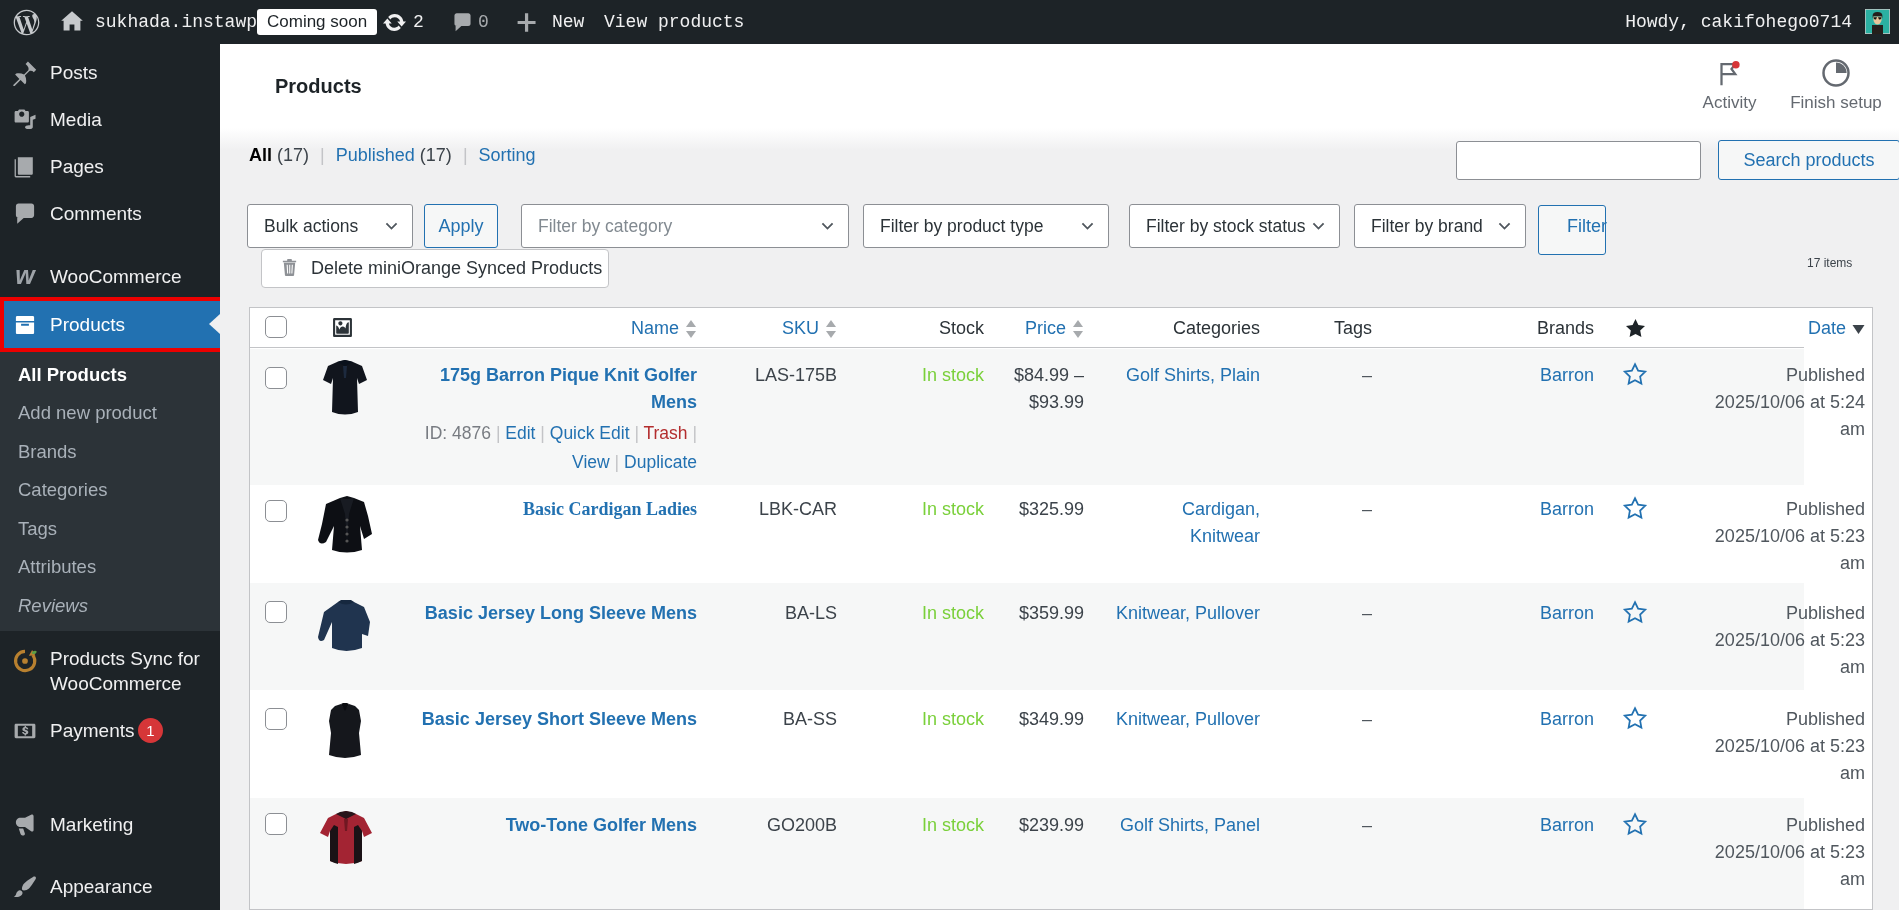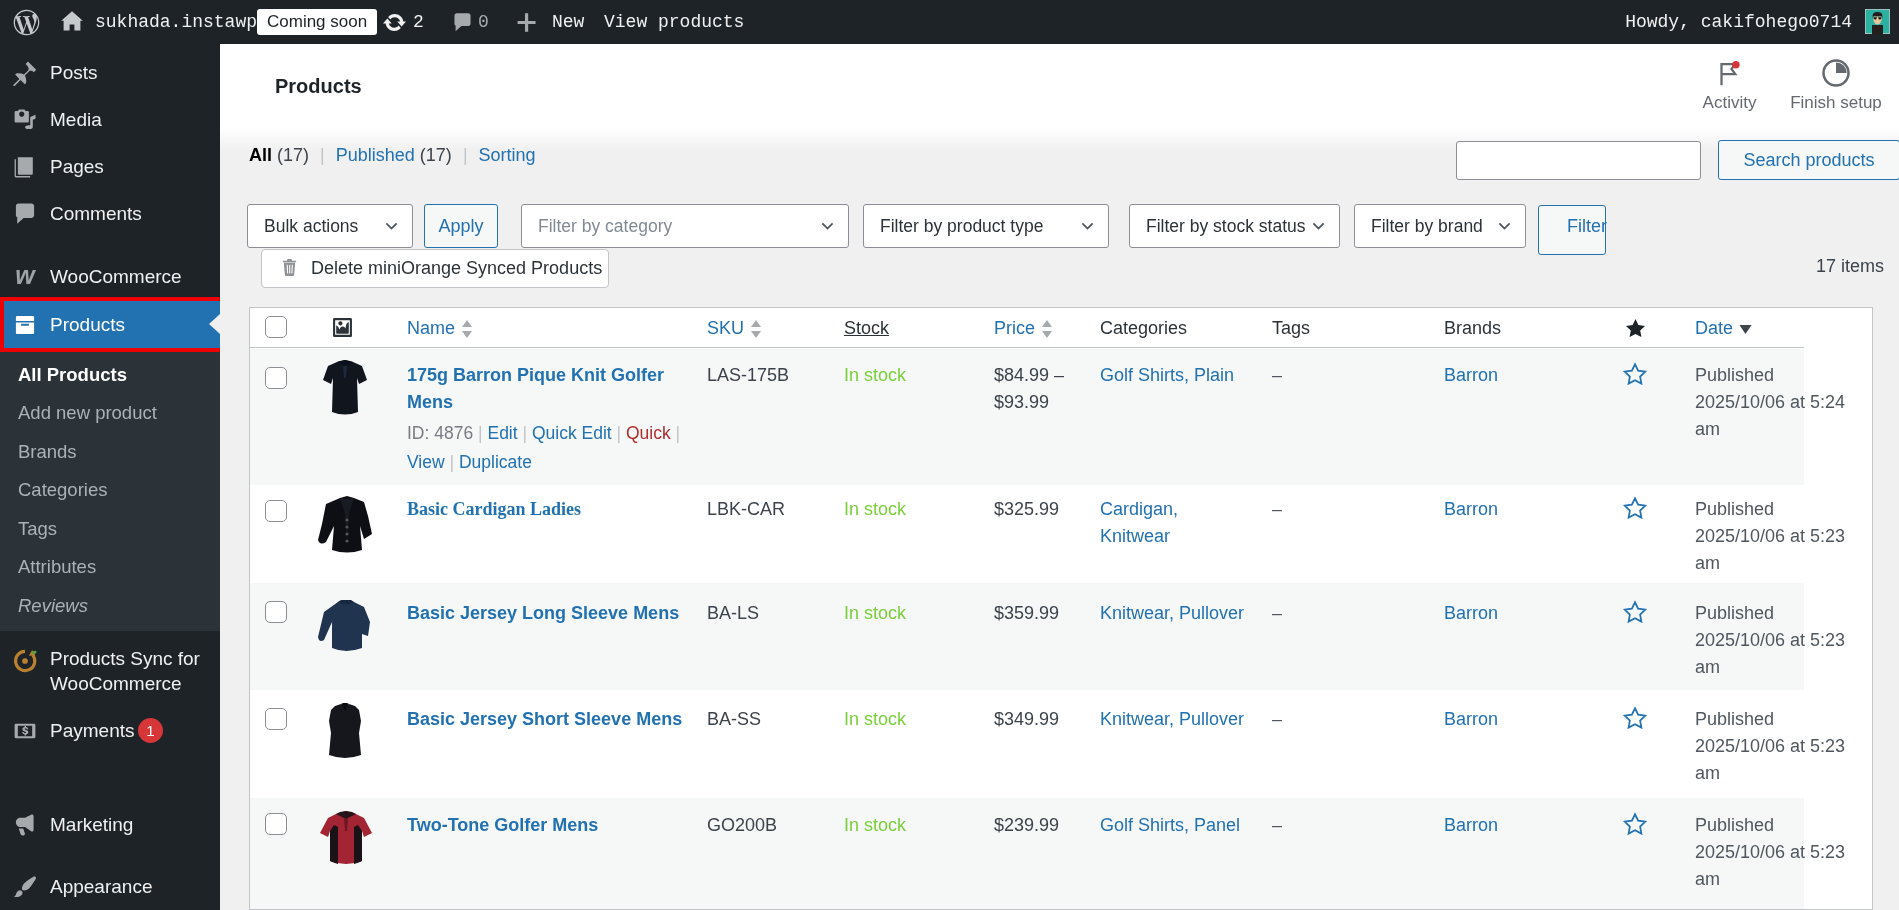--- a/index.html
+++ b/index.html
@@ -27,21 +27,21 @@
 #content { position:absolute; left:220px; top:44px; width:1679px; height:866px; background:#f0f0f1; }
 #whead { position:absolute; left:0; top:0; width:1679px; height:84px; background:#fff; }
 #gradtop { position:absolute; left:0; top:84px; width:1679px; height:22px; background:linear-gradient(#ffffff, #f0f0f1); }
 
 .btn-sec { position:absolute; background:#f6f7f7; border:1px solid #2271b1; color:#2271b1; border-radius:3px; font-size:18px; text-align:center; }
 .wpselect { position:absolute; background:#fff; border:1px solid #8c8f94; border-radius:3px; font-size:17.5px; color:#2c3338; line-height:42px; padding:0 16px; white-space:nowrap; }
 .wpselect .chev { position:absolute; right:12px; top:50%; transform:translateY(-50%); }
 
 
 #ptable { position:absolute; left:29px; top:263px; width:1624px; height:603px; background:#fff; border:1px solid #c3c4c7; overflow:hidden; }
-.trow { position:absolute; left:0; width:1554px; }
+.trow { position:absolute; left:0; width:1554px;text-align:right; }
 .cell { position:absolute; line-height:27px; font-size:18px; }
 .c-cb   { left:15px; }
 .c-name { left:157px; width:290px; }
 .c-sku  { left:457px; width:130px; }
 .c-stock{ left:594px; width:140px; }
 .c-price{ left:744px; width:90px; }
 .c-cat  { left:850px; width:160px; }
 .c-tag  { left:1022px; width:100px; }
 .c-brand{ left:1194px; width:150px; }
 .c-date { left:1445px; width:170px; }
@@ -231,38 +231,38 @@
     <svg class="chev" width="17" height="17" viewBox="0 0 20 20">
           <path fill="none" stroke="#50575e" stroke-width="2.2" d="M4 7l6 6 6-6"></path>
         </svg></div>
   <div class="btn-sec" style="left:1318px; top:161px; width:68px; height:50px; line-height:40px;padding-left:28px;">Filter</div>
 
   <div class="abs" style="left:41px; top:205px; width:348px; height:39px; background:#fff; border:1px solid #c3c4c7; border-radius:4px; font-size:18px; color:#2c3338; line-height:37px;">
     <svg style="vertical-align:middle; margin:0 12px 3px 18px;" width="19" height="19" viewBox="0 0 20 20">
           <path fill="#8e9196" d="M4 5h12l-1.2 13.2c-.05.5-.45.8-.95.8H6.15c-.5 0-.9-.3-.95-.8L4 5zm3 2.2l.5 9h1.1l-.45-9H7zm2.7 0v9h1.1v-9H9.7zm2.7 0l-.45 9h1.1l.5-9h-1.15zM12.5 3V2c0-.55-.45-1-1-1h-3c-.55 0-1 .45-1 1v1H3v1.5h14V3h-4.5z"></path>
         </svg>Delete miniOrange Synced Products</div>
 
-  <span class="abs" style="left:1587px; top:212px; font-size:18px; color:#3c434a;margin-left:9px;">17 items</span>
+  <span class="abs" style="left:1587px; top:212px; font-size:12px; color:#3c434a;">17 items</span>
 
   <div id="ptable">
 
     <div class="trow" style="top:0; height:40px; border-bottom:1px solid #c3c4c7;">
       <span class="cell c-cb" style="top:8px;"><span class="cbx"></span></span>
       <svg class="cell" style="left:82px; top:9px;" width="21" height="21" viewBox="0 0 20 20">
             <path fill="#2c3338" d="M2.25 1h15.5c.69 0 1.25.56 1.25 1.25v15.5c0 .69-.56 1.25-1.25 1.25H2.25C1.56 19 1 18.44 1 17.75V2.25C1 1.56 1.56 1 2.25 1zM17 17V3H3v14h14zM10 6c0-1.1-.9-2-2-2s-2 .9-2 2 .9 2 2 2 2-.9 2-2zm3 5s0-6 3-6v10c0 .55-.45 1-1 1H5c-.55 0-1-.45-1-1V8c2 0 3 4 3 4s1-3 3-3 3 2 3 2z"></path>
           </svg>
       <span class="cell c-name" style="top:7px;"><a>Name</a><svg class="sorticons" width="12" height="22" viewBox="0 0 12 22">
               <path fill="#a7aaad" d="M6 2l5 7H1z"></path>
               <path fill="#a7aaad" d="M6 20l5-7H1z"></path>
             </svg></span>
       <span class="cell c-sku" style="top:7px;"><a>SKU</a><svg class="sorticons" width="12" height="22" viewBox="0 0 12 22">
               <path fill="#a7aaad" d="M6 2l5 7H1z"></path>
               <path fill="#a7aaad" d="M6 20l5-7H1z"></path>
             </svg></span>
-      <span class="cell c-stock" style="top:7px; color:#2c3338;text-decoration:underline;">Stock</span>
+      <span class="cell c-stock" style="top:7px; color:#2c3338;">Stock</span>
       <span class="cell c-price" style="top:7px; left:744px;"><a>Price</a><svg class="sorticons" width="12" height="22" viewBox="0 0 12 22">
               <path fill="#a7aaad" d="M6 2l5 7H1z"></path>
               <path fill="#a7aaad" d="M6 20l5-7H1z"></path>
             </svg></span>
       <span class="cell c-cat" style="top:7px; color:#2c3338;">Categories</span>
       <span class="cell c-tag" style="top:7px; color:#2c3338;">Tags</span>
       <span class="cell c-brand" style="top:7px; color:#2c3338;">Brands</span>
       <svg class="cell" style="left:1375px; top:10px;" width="21" height="20" viewBox="0 0 20 20">
             <path fill="#1d2327" d="M10 1l2.9 5.9 6.6 1-4.8 4.6 1.2 6.5L10 15.9 4.1 19l1.2-6.5L.5 7.9l6.6-1z"></path>
           </svg>
@@ -272,21 +272,21 @@
     </div>
 
     <div class="trow" style="top:41px; height:136px; background:#f6f7f7;">
       <span class="cell c-cb" style="top:18px;"><span class="cbx"></span></span>
       <svg class="cell" style="left:72px; top:11px;" width="46" height="58" viewBox="0 0 46 58">
         <path fill="#11151d" d="M15 2 L23 0 L31 2 L40 6 L45 20 L37 24 L35 18 L36 52 Q23 57 10 52 L11 18 L9 24 L1 20 L6 6 Z"></path>
         <path fill="#0a111c" d="M15 2 L23 6 L31 2 L28 1 L23 0 L18 1 Z"></path>
         <path fill="#1d2a3e" d="M21 6 L25 6 L24 18 L22 18 Z"></path>
       </svg>
       <span class="cell c-name rowtitle" style="top:13px;">175g Barron Pique Knit Golfer Mens</span>
-      <span class="cell c-name rowact" style="top:70px;"><span>ID: 4876</span> <span style="color:#c3c4c7;">|</span> <a>Edit</a> <span style="color:#c3c4c7;">|</span> <a>Quick Edit</a> <span style="color:#c3c4c7;">|</span> <span style="color:#b32d2e;">Quick</span> <span style="color:#c3c4c7;">|</span> <a>View</a> <span style="color:#c3c4c7;">|</span> <a>Duplicate</a></span>
+      <span class="cell c-name rowact" style="top:70px;"><span>ID: 4876</span> <span style="color:#c3c4c7;">|</span> <a>Edit</a> <span style="color:#c3c4c7;">|</span> <a>Quick Edit</a> <span style="color:#c3c4c7;">|</span> <span style="color:#b32d2e;">Trash</span> <span style="color:#c3c4c7;">|</span> <a>View</a> <span style="color:#c3c4c7;">|</span> <a>Duplicate</a></span>
       <span class="cell c-sku" style="top:13px;">LAS-175B</span>
       <span class="cell c-stock instock" style="top:13px;">In stock</span>
       <span class="cell c-price" style="top:13px;">$84.99 – $93.99</span>
       <span class="cell c-cat" style="top:13px;"><a>Golf Shirts, Plain</a></span>
       <span class="cell c-tag" style="top:13px; color:#50575e;">–</span>
       <span class="cell c-brand" style="top:13px;"><a>Barron</a></span>
       <svg class="cell" style="left:1372px; top:13px;" width="26" height="25" viewBox="0 0 20 20">
             <path fill="none" stroke="#2271b1" stroke-width="1.4" d="M10 1.8l2.5 5.1 5.7.8-4.1 4 1 5.6L10 14.6 4.9 17.3l1-5.6-4.1-4 5.7-.8z"></path>
           </svg>
       <span class="cell c-date datecol" style="top:13px;">Published 2025/10/06 at 5:24 am</span>

